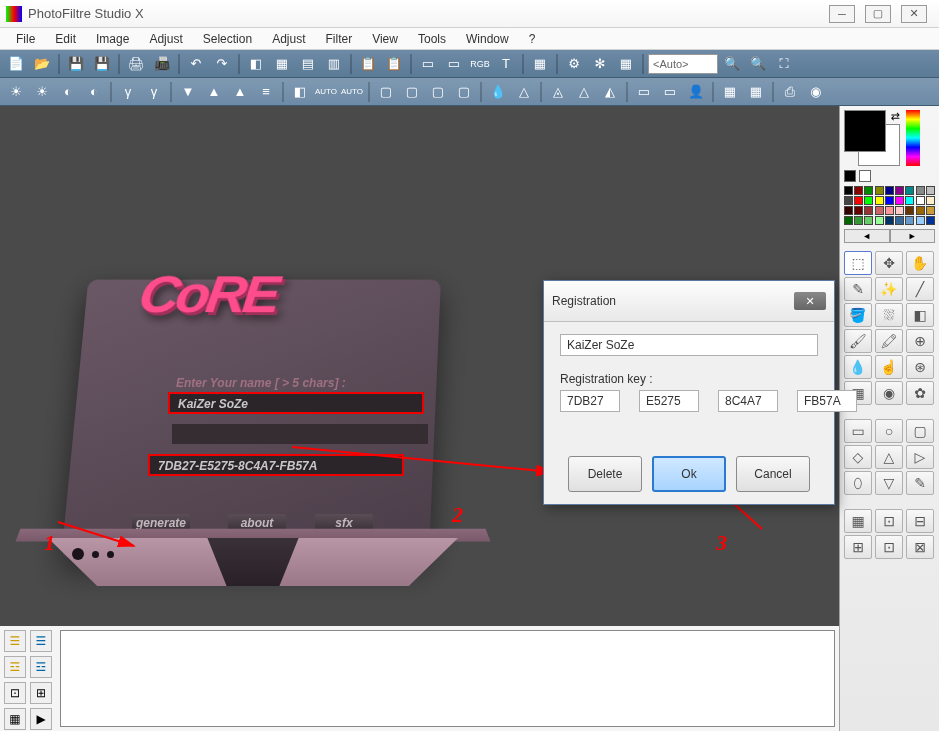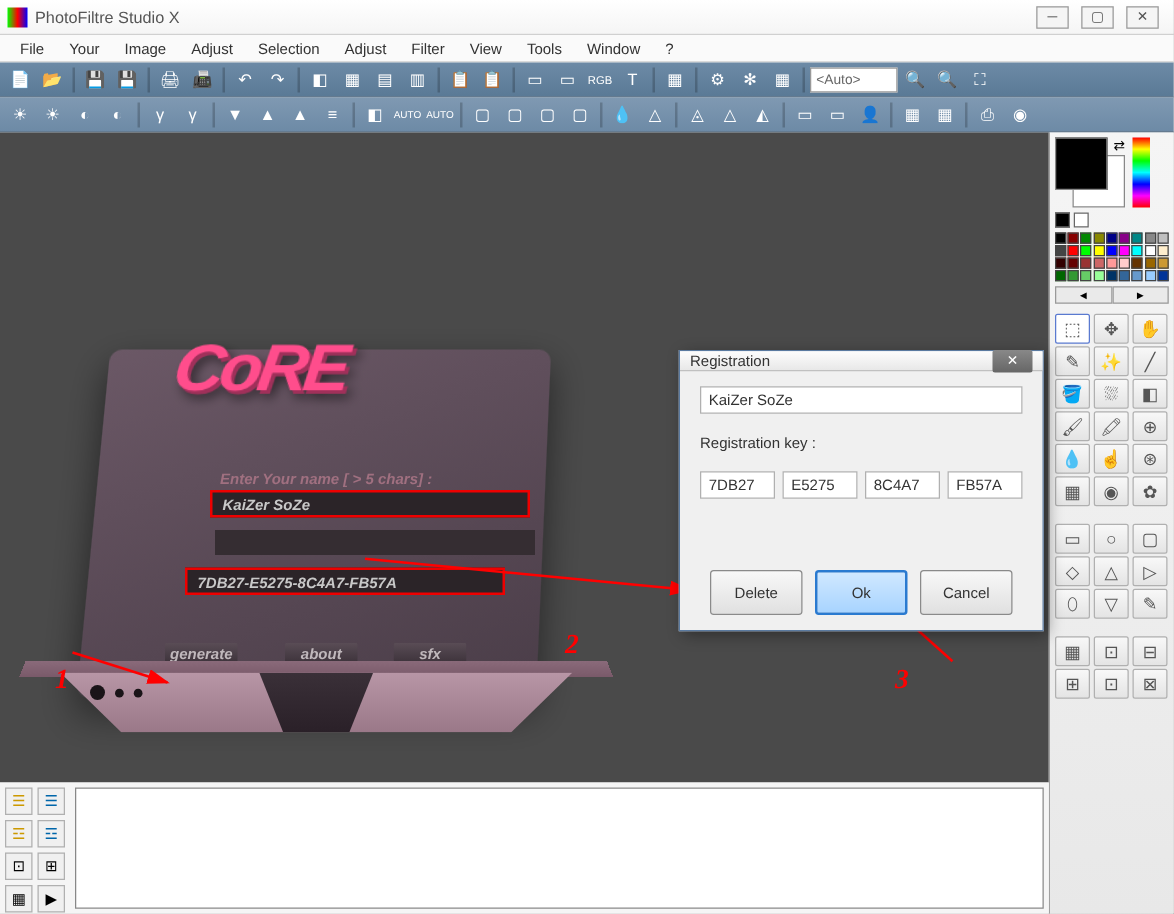--- a/index.html
+++ b/index.html
@@ -43,27 +43,27 @@
 .keygen-base { position: absolute; left: 8px; top: 350px; width: 470px; height: 80px; }
 .base-top { position: absolute; left: 0; top: 0; width: 100%; height: 18px; background: linear-gradient(#8a6a7a, #7a5a6a); transform: perspective(600px) rotateX(45deg); }
 .base-body { position: absolute; left: 30px; top: 12px; width: 410px; height: 48px; background: linear-gradient(#b896a6, #9a7888); clip-path: polygon(0 0, 100% 0, 88% 100%, 12% 100%); }
 .base-body::before { content: ""; position: absolute; left: 145px; top: 0; width: 120px; height: 48px; background: linear-gradient(#3a3038, #2a2028); clip-path: polygon(12% 0, 88% 0, 72% 100%, 28% 100%); }
 .base-holes { position: absolute; left: 54px; top: 22px; display: flex; gap: 8px; }
 .hole { width: 12px; height: 12px; background: #1a1418; border-radius: 50%; }
 .hole.s { width: 7px; height: 7px; margin-top: 3px; }
 
 
 .reg-dialog { position: absolute; left: 543px; top: 280px; width: 292px; height: 225px; background: #f0f0f0; border: 1px solid #5a7aa0; box-shadow: 3px 3px 12px rgba(0,0,0,0.4); z-index: 100; }
-.reg-title { height: 16px; background: linear-gradient(#fdfdfd, #e8e8e8); border-bottom: 1px solid #c0c0c0; display: flex; align-items: center; padding: 0 8px; }
+.reg-title { height: 41px; background: linear-gradient(#fdfdfd, #e8e8e8); border-bottom: 1px solid #c0c0c0; display: flex; align-items: center; padding: 0 8px; }
 .reg-title span { flex: 1; color: #333; font-size: 12px; }
 .reg-close { width: 32px; height: 18px; background: linear-gradient(#888, #666); color: #fff; display: flex; align-items: center; justify-content: center; border-radius: 2px; cursor: pointer; font-size: 11px; }
 .reg-body { padding: 12px 16px; }
 .reg-label { color: #333; margin-bottom: 4px; margin-top: 6px; }
 .reg-input { width: 100%; height: 22px; border: 1px solid #b0b0b0; background: #fff; padding: 2px 6px; color: #333; }
-.reg-keys { display: flex; gap: 6px; margin-top: 16px; }
+.reg-keys { display: flex; gap: 19px; margin-top: 4px; }
 .reg-keys .reg-input { width: 60px; }
 .reg-buttons { position: absolute; bottom: 12px; left: 0; right: 0; display: flex; justify-content: center; gap: 10px; }
 .dlg-btn { width: 74px; height: 36px; border: 1px solid #8a8a8a; background: linear-gradient(#f8f8f8, #e0e0e0); border-radius: 3px; display: flex; align-items: center; justify-content: center; cursor: pointer; color: #333; }
 .dlg-btn.ok { border: 2px solid #2a7ad0; background: linear-gradient(#d0e8ff, #a8d4ff); }
 
 
 .annot { position: absolute; z-index: 90; }
 .annot-num { color: #f00; font-size: 22px; font-weight: bold; font-family: serif; font-style: italic; }
 
 
@@ -100,21 +100,21 @@
   <div class="title">PhotoFiltre Studio X</div>
   <div class="win-controls">
     <div class="win-btn">─</div>
     <div class="win-btn">▢</div>
     <div class="win-btn">✕</div>
   </div>
 </div>
 
 <div class="menu-bar">
   <div class="menu-item">File</div>
-  <div class="menu-item">Your</div>
+  <div class="menu-item">Edit</div>
   <div class="menu-item">Image</div>
   <div class="menu-item">Adjust</div>
   <div class="menu-item">Selection</div>
   <div class="menu-item">Adjust</div>
   <div class="menu-item">Filter</div>
   <div class="menu-item">View</div>
   <div class="menu-item">Tools</div>
   <div class="menu-item">Window</div>
   <div class="menu-item">?</div>
 </div>

